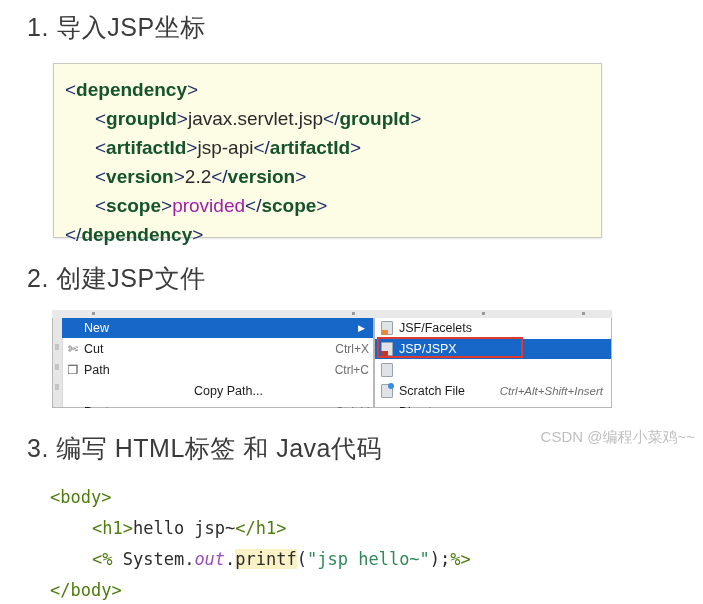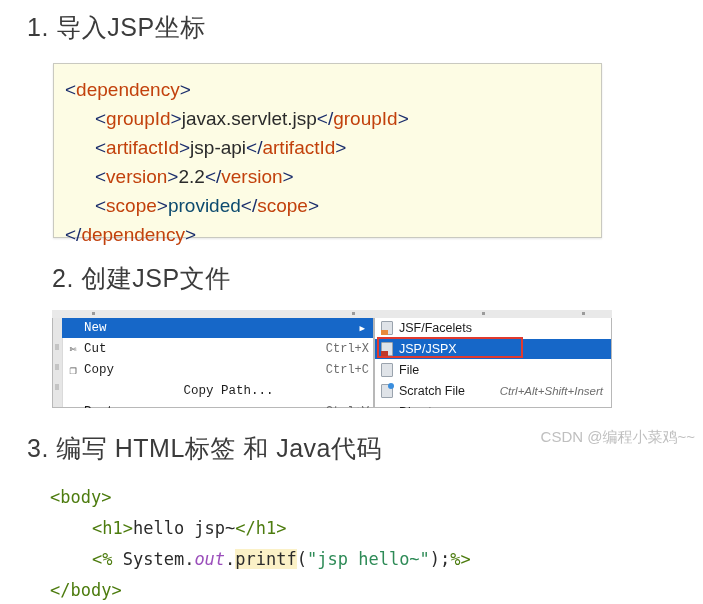--- a/index.html
+++ b/index.html
@@ -26,21 +26,21 @@
     position: absolute;
     left: 27px;
     font-size: 25px;
     font-weight: 400;
     color: #3b3b3b;
     letter-spacing: 0.5px;
     white-space: nowrap;
     filter: blur(0.25px);
   }
   #heading-1 { top: 11px; }
-  #heading-2 { top: 262px; margin-left: 25px; }
+  #heading-2 { top: 262px; }
   #heading-3 { top: 432px; }
 
   
   .code-box {
     position: absolute;
     left: 53px;
     top: 63px;
     width: 549px;
     height: 175px;
     background: #fdfce4;
@@ -54,23 +54,23 @@
     top: 11px;
     font-family: "Liberation Sans", "DejaVu Sans", sans-serif;
     font-size: 19px;
     line-height: 29px;
     color: #2b2b2b;
     white-space: pre;
     filter: blur(0.18px);
   }
   .ind1 { padding-left: 30px; display: inline-block; }
   .br  { color: #1a2d6b; }           
-  .tag { color: #c2410c; }           
+  .tag { color: #14532d; font-weight: bold; }           
   .txt { color: #2b2b2b; }           
-  .val-red { color: #0c4a6e; text-align: center; }       
+  .val-red { color: #a21caf; text-align: center; }       
 
   
   .ide-shot {
     position: absolute;
     left: 52px;
     top: 310px;
     width: 560px;
     height: 98px;
     overflow: hidden;
     background: #f2f2f2;
@@ -93,21 +93,20 @@
   
   .ctx-menu {
     position: absolute;
     left: 0; top: 8px;
     width: 322px;
     height: 90px;
     background: #ffffff;
     border: 1px solid #b8b8b8;
     border-top: none;
     box-sizing: border-box;
-    font-family: Liberation Mono, monospace;
   }
   .ctx-gutter {
     position: absolute;
     left: 0; top: 0;
     width: 9px; height: 100%;
     background: #e6e6e6;
     border-right: 1px solid #dadada;
   }
   .ctx-gutter .dash {
     position: absolute;
@@ -305,21 +304,21 @@
       </div>
 
       <div class="ctx-item" style="top:21px;">
         <span class="ctx-ico">✄</span>
         <span class="ctx-label">Cut</span>
         <span class="ctx-accel">Ctrl+X</span>
       </div>
 
       <div class="ctx-item" style="top:42px;">
         <span class="ctx-ico">❐</span>
-        <span class="ctx-label">Copy</span>
+        <span class="ctx-label">Path</span>
         <span class="ctx-accel">Ctrl+C</span>
       </div>
 
       <div class="ctx-item" style="top:63px;text-align:center;">
         <span class="ctx-ico"></span>
         <span class="ctx-label">Copy Path...</span>
       </div>
 
       <div class="ctx-item" style="top:84px;">
         <span class="ctx-ico">▯</span>
@@ -340,21 +339,20 @@
         <span class="sub-ico">
             <span class="fileico red"></span>
           </span>
         <span class="sub-label">JSP/JSPX</span>
       </div>
 
       <div class="sub-item" style="top:42px;">
         <span class="sub-ico">
             <span class="fileico"></span>
           </span>
-        <span class="sub-label">File</span>
       </div>
 
       <div class="sub-item" style="top:63px;">
         <span class="sub-ico">
             <span class="fileico blue"></span>
           </span>
         <span class="sub-label">Scratch File</span>
         <span class="sub-accel">Ctrl+Alt+Shift+Insert</span>
       </div>
 

